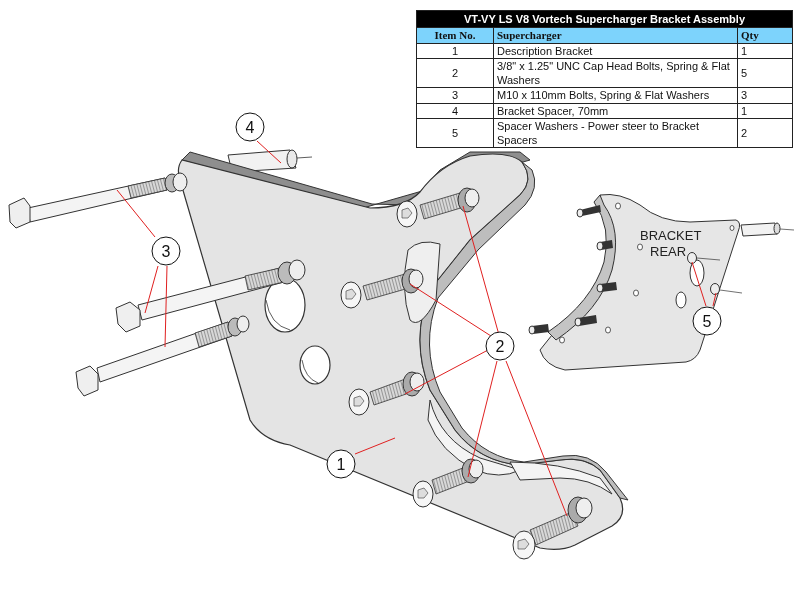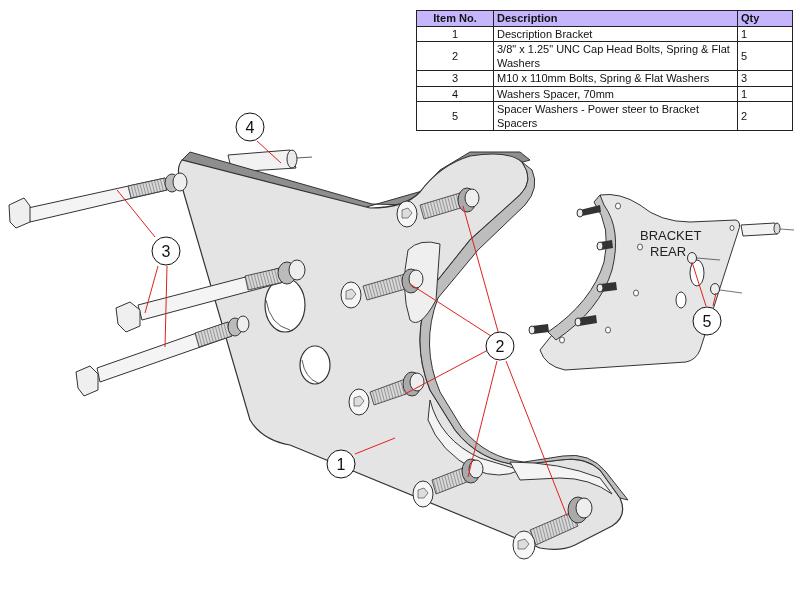--- a/index.html
+++ b/index.html
@@ -4,21 +4,21 @@
 <style>
   html, body { margin: 0; padding: 0; background: #ffffff; }
   body { width: 800px; height: 600px; position: relative; overflow: hidden;
          font-family: "Liberation Sans", sans-serif; }
   #diagram { position: absolute; left: 0; top: 0; width: 800px; height: 600px; }
   .bom { position: absolute; left: 416px; top: 10px; width: 377px;
          border-collapse: collapse; font-size: 11px; color: #111;
          font-family: "Liberation Sans", sans-serif; }
   .bom th, .bom td { border: 1px solid #222; padding: 0 3px; height: 14.5px; line-height: 14px; }
   .bom .title-row th { background: #000; color: #fff; font-weight: bold; font-size: 11px; text-align: center; height: 16px; }
-  .bom .head-row th { font-weight: bold; background: #c4b5fd; }
+  .bom .head-row th { font-weight: bold; background: #7dd3fc; font-family: Liberation Serif, serif; }
   .bom .c-item { width: 70px; text-align: center; }
   .bom .c-desc { text-align: left; }
   .bom .c-qty { width: 48px; text-align: left; }
   .bom .head-row th.c-desc { text-align: left; }
   .callout-label { font-family: "Liberation Sans", sans-serif; font-size: 16px; fill: #111; }
   .bracket-text { font-family: "Liberation Sans", sans-serif; font-size: 13px; fill: #222; }
 </style>
 </head>
 <body>
 
@@ -193,23 +193,26 @@
     <text class="callout-label" x="341" y="470" text-anchor="middle">1</text>
   </g>
   <g>
     <circle cx="707" cy="321" r="14" fill="#fff" stroke="#111" stroke-width="1"></circle>
     <text class="callout-label" x="707" y="327" text-anchor="middle">5</text>
   </g>
 </svg>
 
 <table class="bom">
   <thead>
+    <tr class="title-row">
+      <th colspan="3">VT-VY LS V8 Vortech Supercharger Bracket Assembly</th>
+    </tr>
     <tr class="head-row">
       <th class="c-item">Item No.</th>
-      <th class="c-desc">Description</th>
+      <th class="c-desc">Supercharger</th>
       <th class="c-qty">Qty</th>
     </tr>
   </thead>
   <tbody>
     <tr>
       <td class="c-item">1</td>
       <td class="c-desc">Description Bracket</td>
       <td class="c-qty">1</td>
     </tr>
     <tr>
@@ -217,21 +220,21 @@
       <td class="c-desc">3/8" x 1.25" UNC Cap Head Bolts, Spring &amp; Flat Washers</td>
       <td class="c-qty">5</td>
     </tr>
     <tr>
       <td class="c-item">3</td>
       <td class="c-desc">M10 x 110mm Bolts, Spring &amp; Flat Washers</td>
       <td class="c-qty">3</td>
     </tr>
     <tr>
       <td class="c-item">4</td>
-      <td class="c-desc">Washers Spacer, 70mm</td>
+      <td class="c-desc">Bracket Spacer, 70mm</td>
       <td class="c-qty">1</td>
     </tr>
     <tr>
       <td class="c-item">5</td>
       <td class="c-desc">Spacer Washers - Power steer to Bracket Spacers</td>
       <td class="c-qty">2</td>
     </tr>
   </tbody>
 </table>
 

